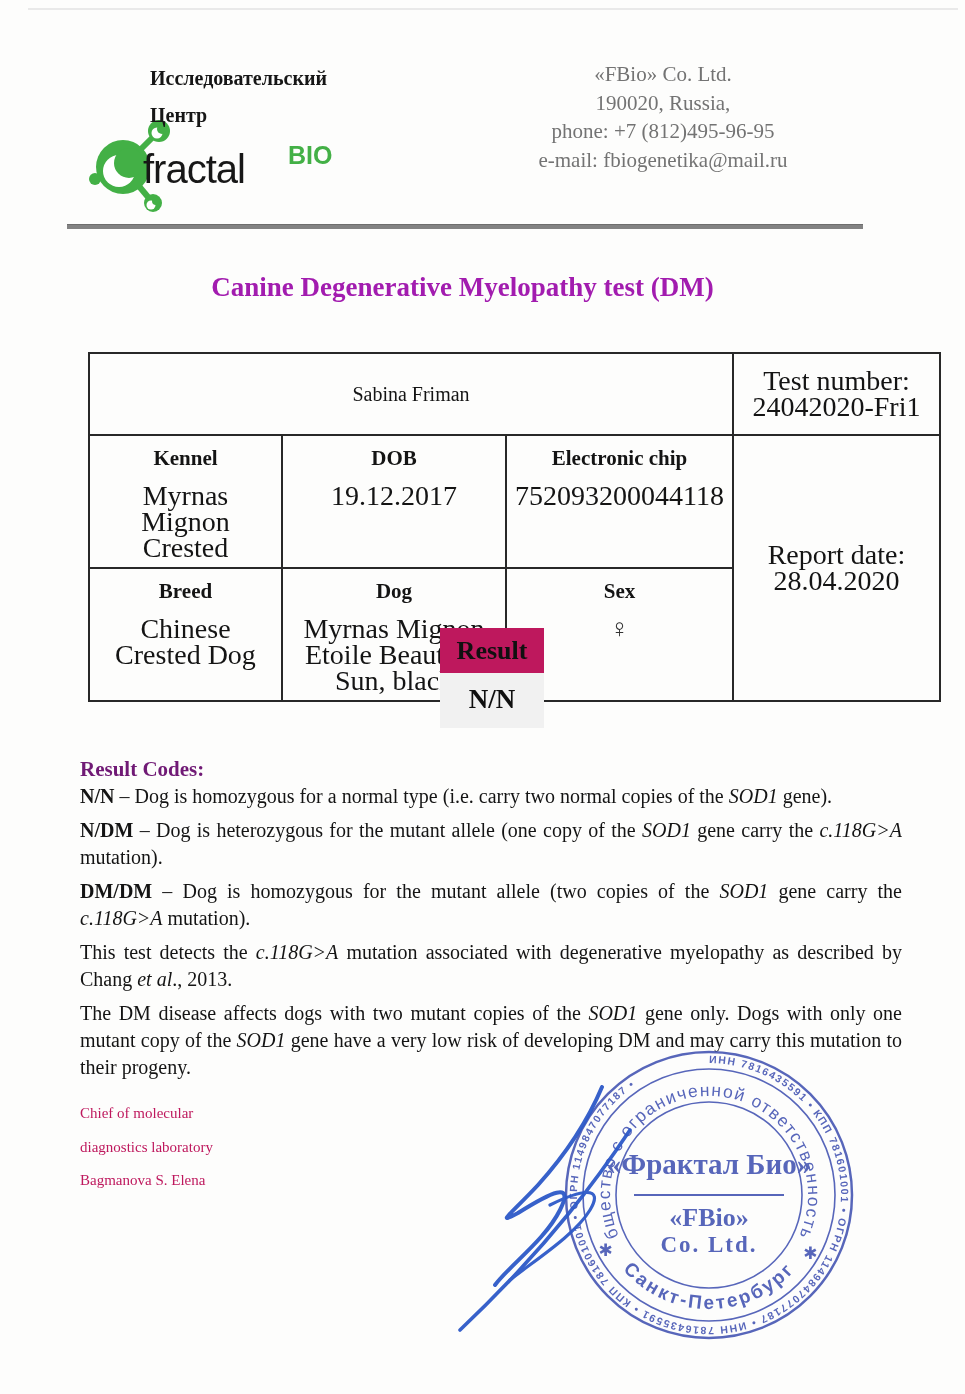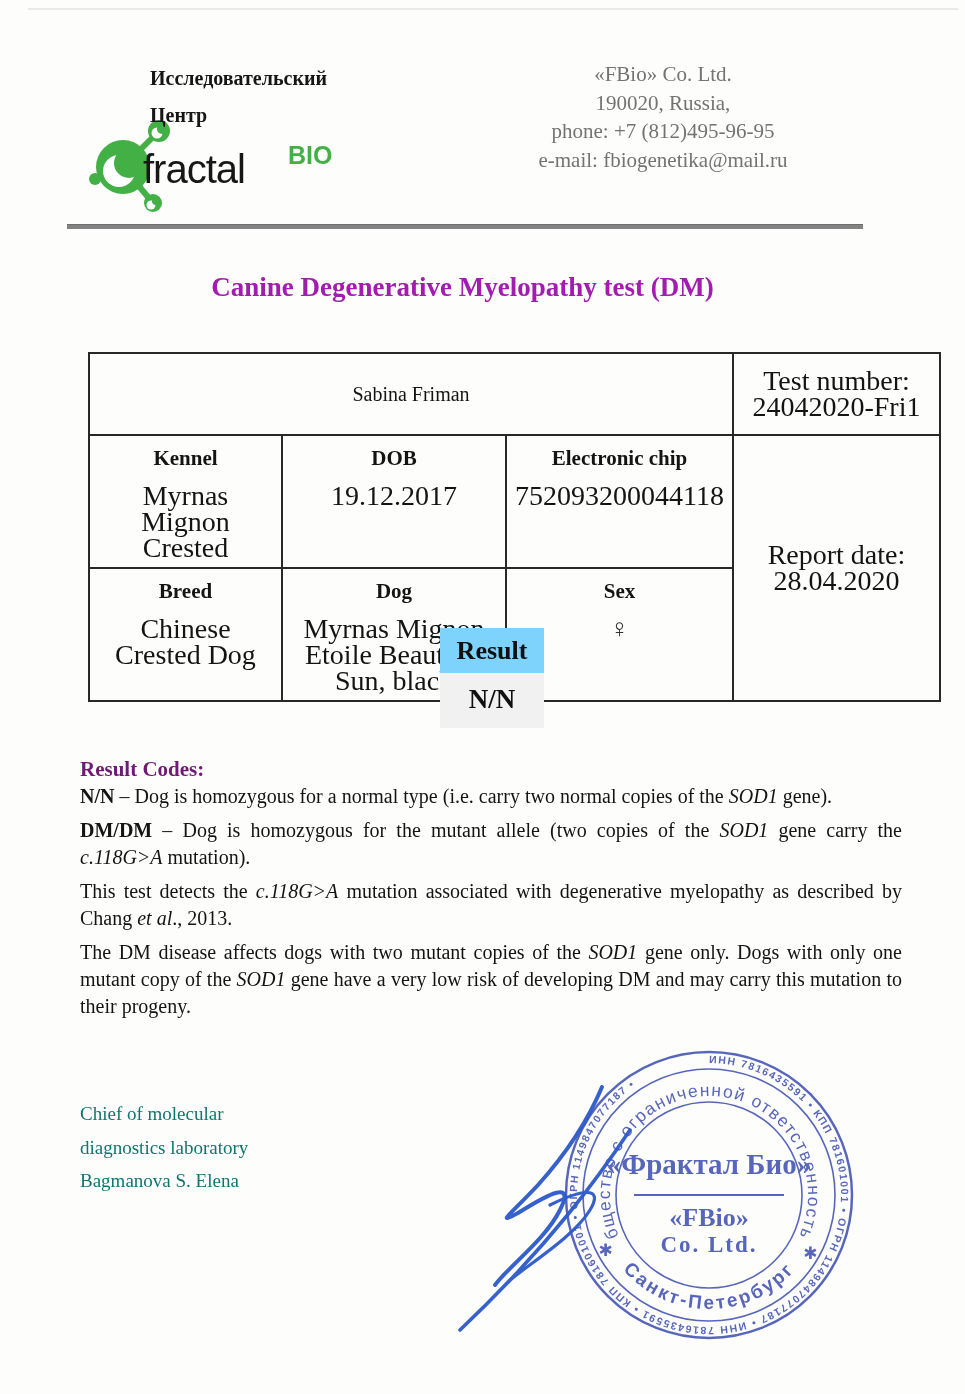--- a/index.html
+++ b/index.html
@@ -51,38 +51,38 @@
   table.info-table tr.r1 td { height: 82px; vertical-align: middle; }
   table.info-table tr.r2 td { height: 90px; margin-left: 20px; }
   table.info-table tr.r3 td { height: 89px; }
   td.mid { vertical-align: middle !important; }
   .cell-head { font-weight: bold; font-size: 21px; margin-top: 4px; margin-bottom: 12px; }
   .cell-val { font-size: 28px; line-height: 26px; }
   .sex-glyph { font-size: 26px; font-weight: normal; color: #333; }
   
   .result-wrap { position: absolute; left: 440px; top: 628px; width: 104px; text-align: center; }
   .result-head {
-    height: 45px; background: #7dd3fc;
+    height: 45px; background: #be185d;
     font-weight: bold; font-size: 26px; line-height: 45px; color: #101010;
   }
   .result-val {
     height: 55px; background: #f1f1f1;
     font-weight: bold; font-size: 27px; line-height: 52px; color: #101010;
   }
   
   .codes {
     position: absolute; left: 80px; top: 756px; width: 822px;
     font-size: 20px; line-height: 27px; color: #141414;
   }
   .codes h3 { font-size: 21px; color: #701a75; }
   .codes p { text-align: justify; margin-bottom: 7px; }
   
   .signatory {
     position: absolute; left: 80px; top: 1097px; width: 320px;
-    font-size: 19px; line-height: 33.5px; color: #0f766e;
+    font-size: 15px; line-height: 33.5px; color: #be185d;
   }
   .signatory div { margin-bottom: 0; }
   
   .stamp-svg { position: absolute; left: 529px; top: 1015px; opacity: 0.92; }
   .sign-svg  { position: absolute; left: 430px; top: 1075px; opacity: 0.95; }
   .stamp-serif { font-family: "Liberation Serif", serif; }
 </style>
 </head>
 <body>
 
@@ -177,20 +177,21 @@
     </table>
 
   <div class="result-wrap">
     <div class="result-head">Result</div>
     <div class="result-val">N/N</div>
   </div>
 
   <div class="codes">
     <h3>Result Codes:</h3>
     <p><span style="font-weight: bold;">N/N</span><span> – Dog is homozygous for a normal type (i.e. carry two normal copies of the </span><span style="font-style: italic;">SOD1</span><span> gene).</span></p>
+    <p><span style="font-weight: bold;">N/DM</span><span> – Dog is heterozygous for the mutant allele (one copy of the </span><span style="font-style: italic;">SOD1</span><span> gene carry the </span><span style="font-style: italic;">c.118G&gt;A</span><span> mutation).</span></p>
     <p><span style="font-weight: bold;">DM/DM</span><span> – Dog is homozygous for the mutant allele (two copies of the </span><span style="font-style: italic;">SOD1</span><span> gene carry the </span><span style="font-style: italic;">c.118G&gt;A</span><span> mutation).</span></p>
     <p><span>This test detects the </span><span style="font-style: italic;">c.118G&gt;A</span><span> mutation associated with degenerative myelopathy as described by Chang </span><span style="font-style: italic;">et al</span><span>., 2013.</span></p>
     <p><span>The DM disease affects dogs with two mutant copies of the </span><span style="font-style: italic;">SOD1</span><span> gene only. Dogs with only one mutant copy of the </span><span style="font-style: italic;">SOD1</span><span> gene have a very low risk of developing DM and may carry this mutation to their progeny.</span></p>
   </div>
 
   <div class="signatory">
     <div>Chief of molecular</div>
     <div>diagnostics laboratory</div>
     <div>Bagmanova S. Elena</div>
   </div>

